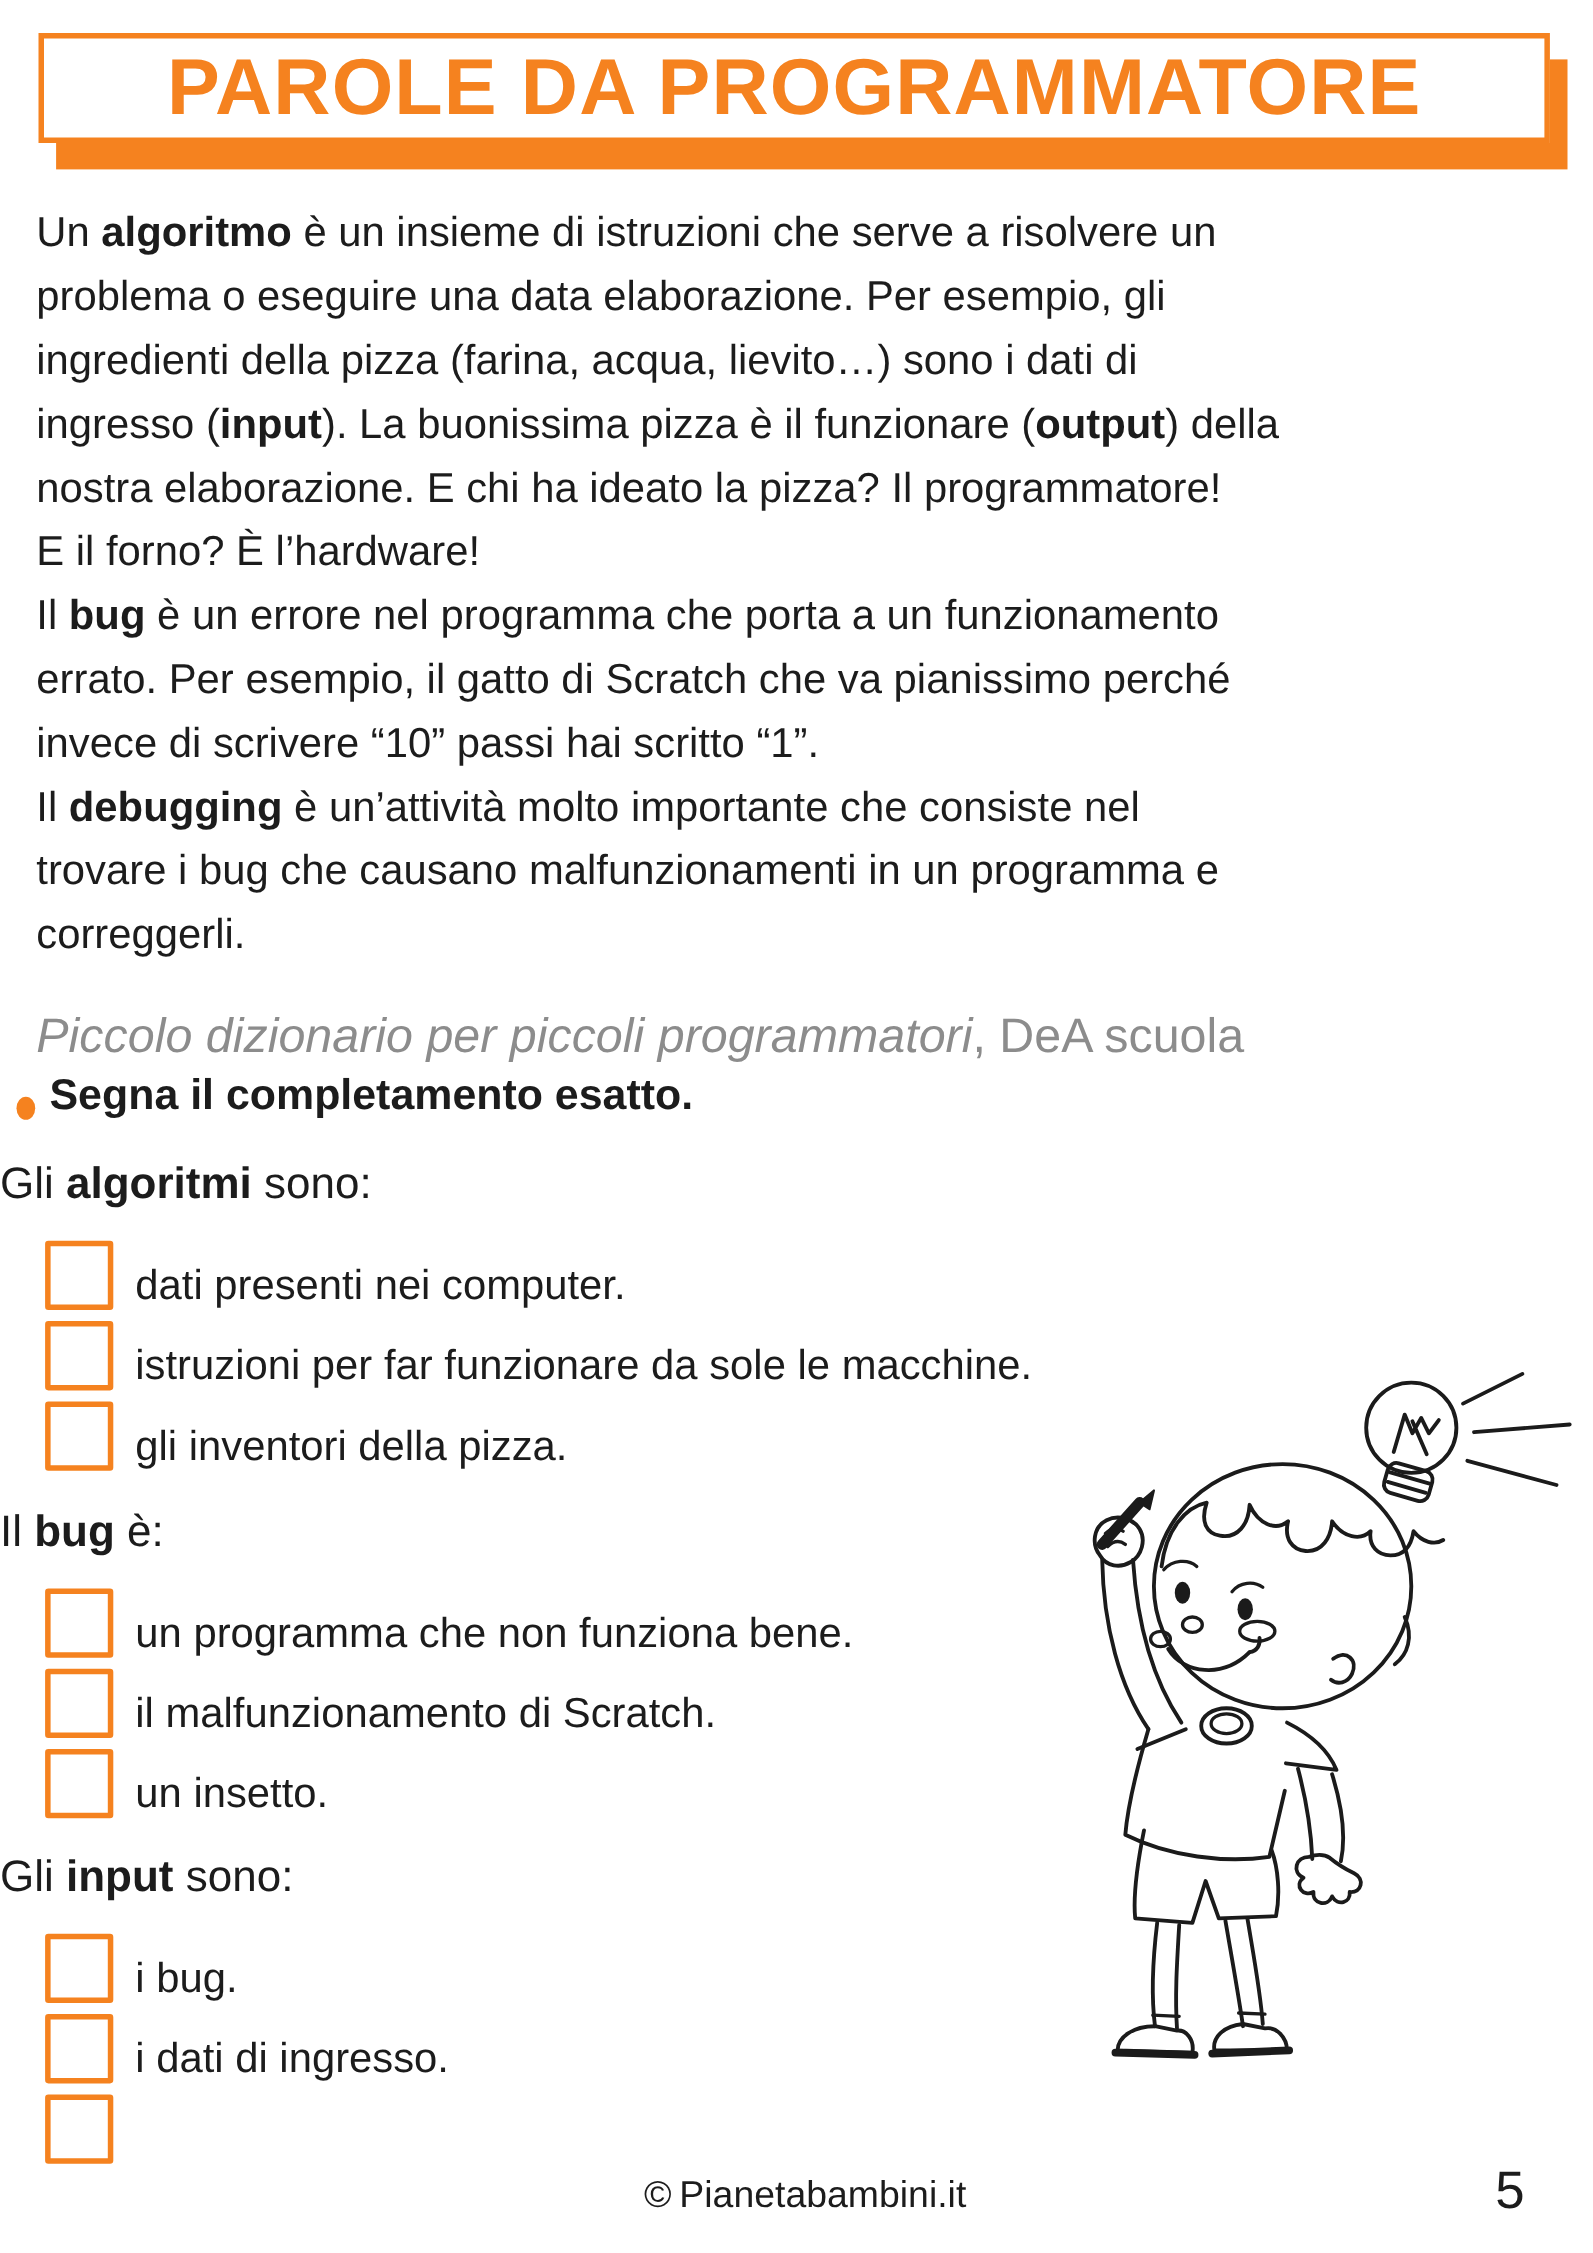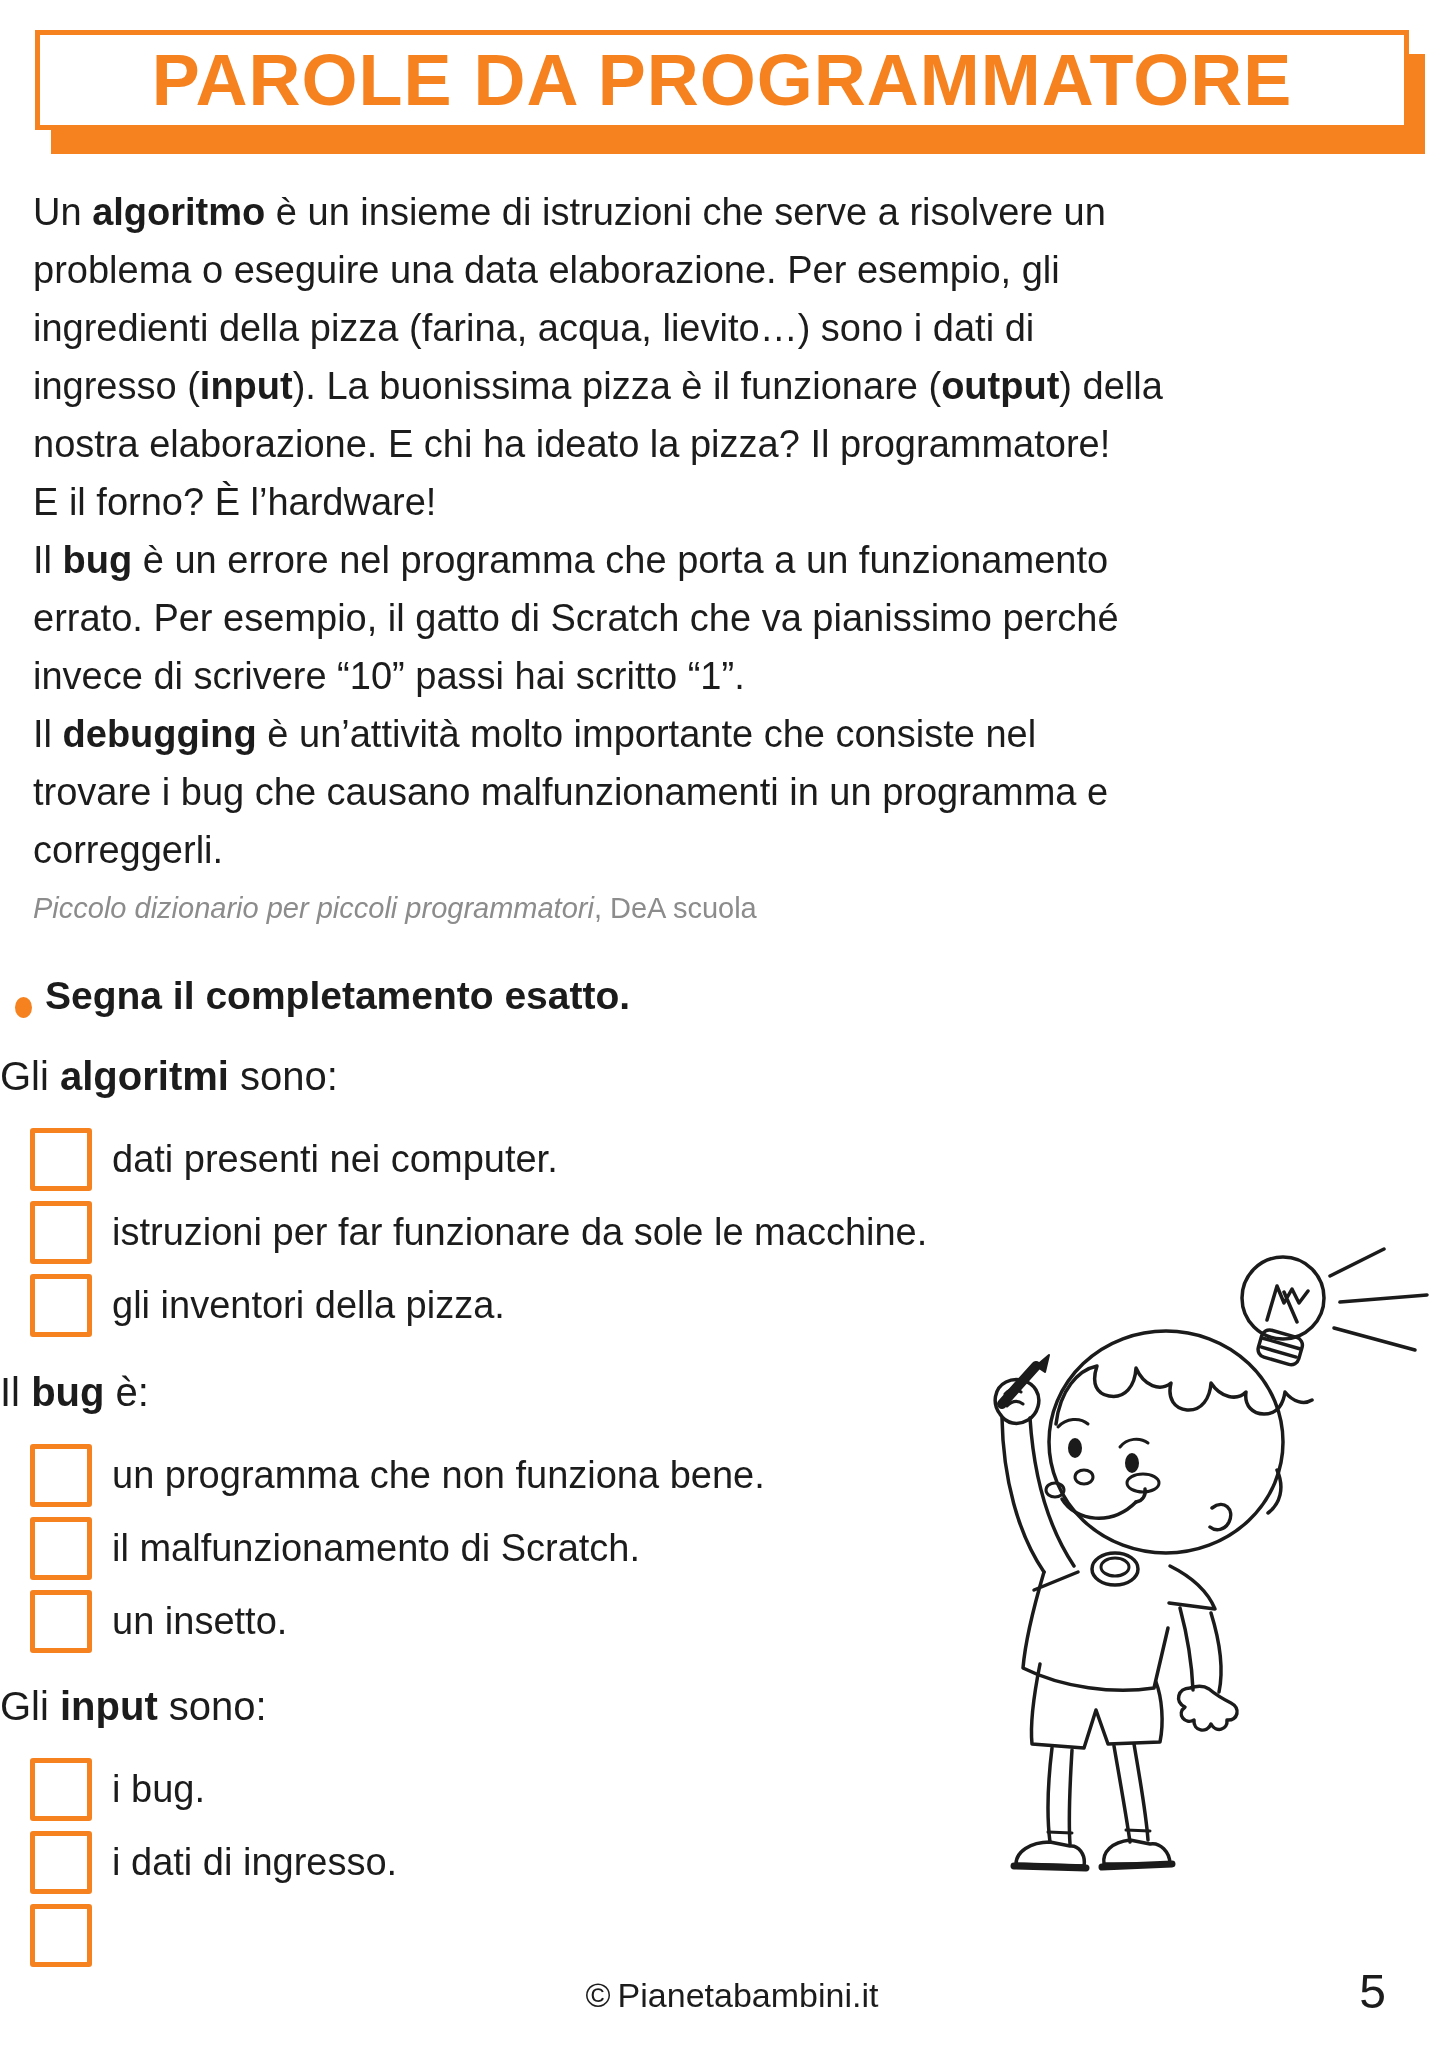--- a/index.html
+++ b/index.html
@@ -18,31 +18,31 @@
     box-shadow:16px 24px 0 0 var(--orange);
     display:flex;align-items:center;justify-content:center;
   }
   .title-box h1{
     margin:0;font-size:72px;font-weight:bold;color:var(--orange);
     letter-spacing:1px;white-space:nowrap;
   }
   .intro{position:absolute;left:33px;top:183px;font-size:38px;line-height:58px;color:var(--ink);}
   .intro .line{white-space:nowrap;}
   .b{font-weight:bold;}
-  .source{position:absolute;left:33px;top:892px;font-size:29px;color:var(--gray);white-space:nowrap;}
+  .source{position:absolute;left:33px;top:917px;font-size:44px;color:var(--gray);white-space:nowrap;}
   .source .it{font-style:italic;}
   .instruction{position:absolute;left:15px;top:974px;display:flex;align-items:flex-end;}
   .bullet{width:17px;height:21px;border-radius:50%;background:var(--orange);margin-right:13px;flex:0 0 auto;}
   .instruction .txt{font-size:39px;font-weight:bold;white-space:nowrap;}
   .question{position:absolute;left:0;}
   #q0{top:1052px;}
   #q1{top:1368px;}
   #q2{top:1682px;}
   .q-prompt{font-size:40px;line-height:48px;margin-bottom:28px;white-space:nowrap;}
-  .opt-row{display:flex;align-items:center;margin-left:30px;margin-bottom:10px;height:63px;}
+  .opt-row{display:flex;align-items:flex-end;margin-left:41px;margin-bottom:10px;height:63px;}
   .checkbox{
     width:52px;height:53px;box-sizing:content-box;border:5px solid var(--orange);
     border-radius:3px;background:#fff;flex:0 0 auto;
   }
   .opt-label{margin-left:20px;font-size:38px;white-space:nowrap;}
   .illustration{position:absolute;left:978px;top:1236px;}
   .footer-copy{
     position:absolute;left:0;top:1976px;width:100%;text-align:center;
     font-size:34px;color:var(--ink);
   }

